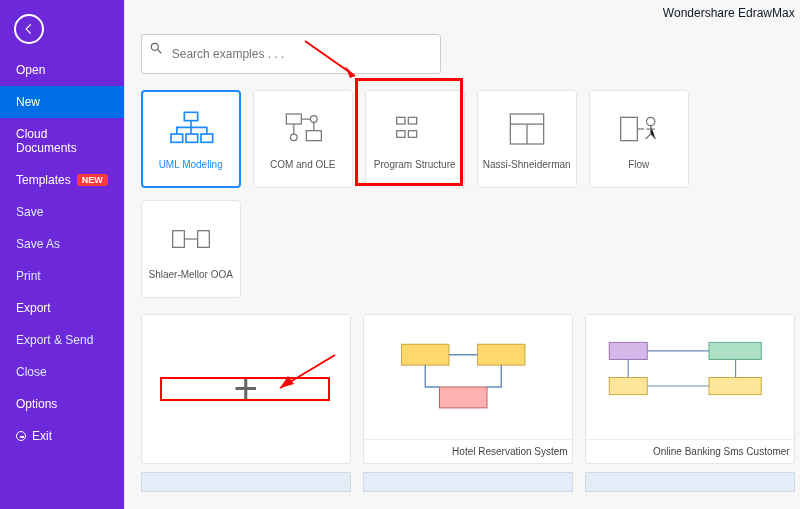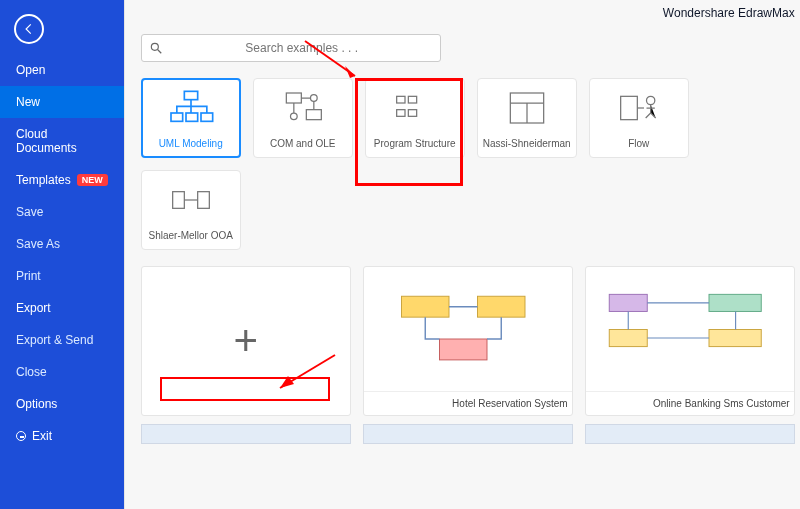--- a/index.html
+++ b/index.html
@@ -1,21 +1,21 @@
 <!DOCTYPE html>
 <html><head>
 <meta charset="utf-8">
 <style>
   * { box-sizing: border-box; margin: 0; padding: 0; font-family: "Segoe UI", Arial, sans-serif; }
   html, body { width: 800px; height: 509px; overflow: hidden; background: #f5f5f5; }
   .app { display: flex; width: 100%; height: 100%; position: relative; }
 
   
   .sidebar {
-    width: 140px; background: #1d4ed8; color: #fff; display: flex; flex-direction: column;
+    width: 140px; background: #6d28d9; color: #fff; display: flex; flex-direction: column;
     padding-top: 8px;
   }
   .back-circle {
     width: 30px; height: 30px; border: 2px solid #fff; border-radius: 50%;
     display: flex; align-items: center; justify-content: center; margin: 6px 0 10px 14px;
     cursor: pointer;
   }
   .back-circle svg { width: 14px; height: 14px; }
   .side-item {
     padding: 9px 16px; font-size: 12px; cursor: pointer; color: #dceaff;
@@ -47,28 +47,28 @@
     border: 2px solid #ff0000; pointer-events: none;
   }
 
   
   .content { flex: 1; background: #f7f7f7; display: flex; flex-direction: column; position: relative; }
   .brand { position: absolute; top: 6px; right: 16px; font-size: 12px; color: #0f172a; }
   .searchwrap {
     margin: 34px 16px 12px; position: relative;
   }
   .search {
-    width: 300px; height: 28px; border: 1px solid #ccc; border-radius: 3px;
-    padding: 0 8px 0 30px; font-size: 12px; color: #333; background: #fff; text-align: center;
+    width: 300px; height: 40px; border: 1px solid #ccc; border-radius: 3px;
+    padding: 0 8px 0 30px; font-size: 12px; color: #333; background: #fff;
   }
   .searchwrap svg { position:absolute; left:8px; top:7px; width:14px; height:14px; color:#666; }
 
   .grid { padding: 4px 16px; display: flex; flex-wrap: wrap; gap: 12px; }
   .tile {
-    width: 100px; height: 80px; background: #fff; border: 1px solid #e5e5e5; border-radius: 4px;
+    width: 100px; height: 98px; background: #fff; border: 1px solid #e5e5e5; border-radius: 4px;
     display: flex; flex-direction: column; align-items: center; justify-content: center;
     gap: 10px; cursor: pointer; position: relative;
   }
   .tile .thumb { width: 50px; height: 40px; display:flex; align-items:center; justify-content:center; }
   .tile .label { font-size: 10px; color: #555; text-align: center; white-space: nowrap; }
   .tile.selected { border: 2px solid #1a8cff; }
   .tile.selected .label { color: #1a8cff; }
   .tile-outline {
     position: absolute; border: 3px solid #ff0000; pointer-events: none;
   }

